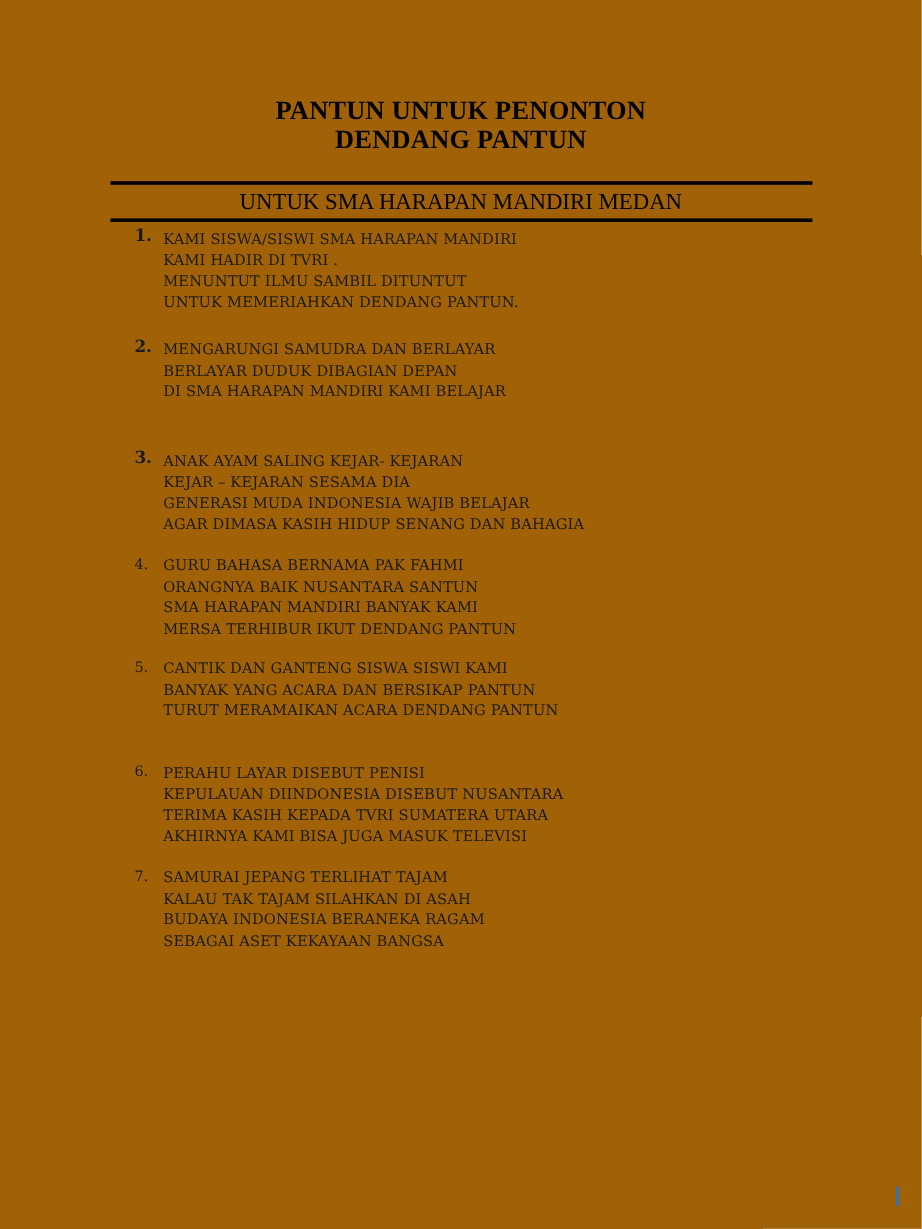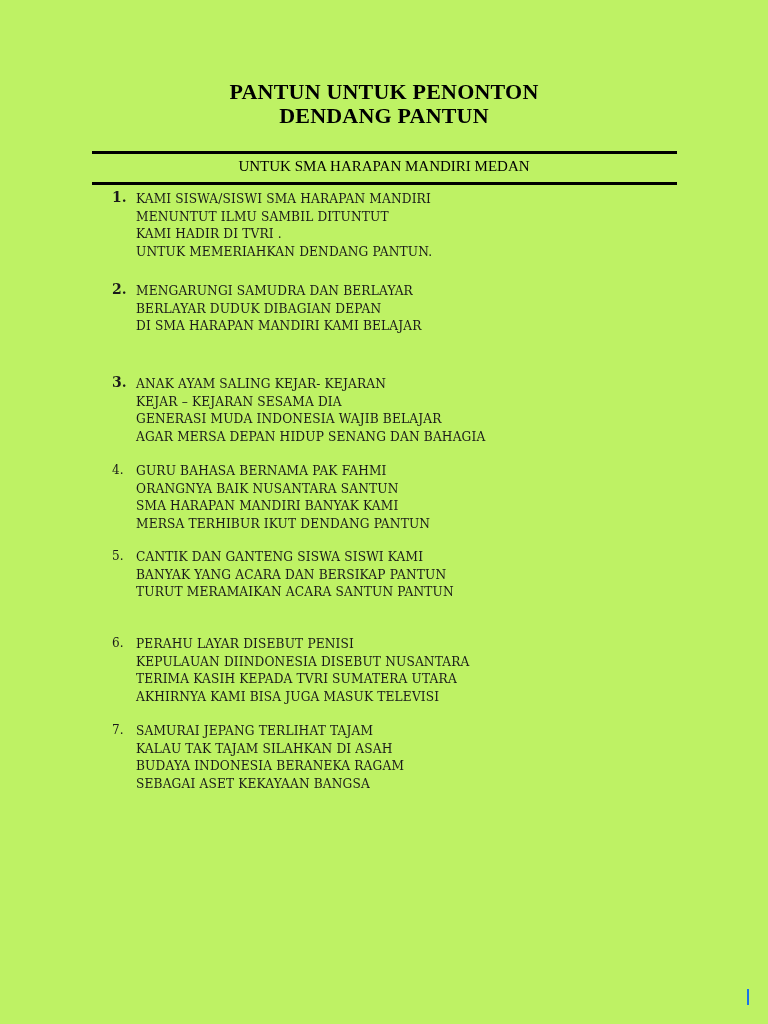--- a/index.html
+++ b/index.html
@@ -11,21 +11,21 @@
       width: 768px;
       height: 1024px;
       position: relative;
       overflow: hidden;
       color: #111111;
     }
     .page {
       position: absolute;
       left: 0; top: 0;
       width: 768px; height: 1024px;
-      background: #bef264;
+      background: #a16207;
     }
     .title {
       position: absolute;
       left: 0; width: 768px;
       text-align: center;
       font-family: "Liberation Serif", "DejaVu Serif", serif;
       font-weight: bold;
       font-size: 22px;
       color: #000;
       letter-spacing: 0.2px;
@@ -40,21 +40,21 @@
       background: #000;
     }
     .rule.r1 { top: 151px; }
     .rule.r2 { top: 182px; }
     .subtitle {
       position: absolute;
       top: 158px;
       left: 0; width: 768px;
       text-align: center;
       font-family: "Liberation Serif", "DejaVu Serif", serif;
-      font-size: 15px;
+      font-size: 19px;
       color: #000;
     }
     .stanza {
       position: absolute;
       left: 112px;
       font-family: "DejaVu Serif", "Liberation Serif", serif;
       font-size: 12.2px;
       color: #1a1a1a;
     }
     .stanza .num {
@@ -98,61 +98,61 @@
   <div class="title t2">DENDANG PANTUN</div>
 
   <div class="rule r1"></div>
   <div class="subtitle">UNTUK SMA HARAPAN MANDIRI MEDAN</div>
   <div class="rule r2"></div>
 
   <div class="stanza" style="top:191px;">
     <span class="num big">1.</span>
     <div class="lines">
       <div class="line">KAMI SISWA/SISWI SMA HARAPAN MANDIRI</div>
+      <div class="line">KAMI HADIR DI TVRI .</div>
       <div class="line">MENUNTUT ILMU SAMBIL DITUNTUT</div>
-      <div class="line">KAMI HADIR DI TVRI .</div>
       <div class="line">UNTUK MEMERIAHKAN DENDANG PANTUN.</div>
     </div>
   </div>
 
   <div class="stanza" style="top:283px;">
     <span class="num big">2.</span>
     <div class="lines">
       <div class="line">MENGARUNGI SAMUDRA DAN BERLAYAR</div>
       <div class="line">BERLAYAR DUDUK DIBAGIAN DEPAN</div>
       <div class="line">DI SMA HARAPAN MANDIRI KAMI BELAJAR</div>
     </div>
   </div>
 
   <div class="stanza" style="top:376px;">
     <span class="num big">3.</span>
     <div class="lines">
       <div class="line">ANAK AYAM SALING KEJAR- KEJARAN</div>
       <div class="line">KEJAR – KEJARAN SESAMA DIA</div>
       <div class="line">GENERASI MUDA INDONESIA WAJIB BELAJAR</div>
-      <div class="line">AGAR MERSA DEPAN HIDUP SENANG DAN BAHAGIA</div>
+      <div class="line">AGAR DIMASA KASIH HIDUP SENANG DAN BAHAGIA</div>
     </div>
   </div>
 
   <div class="stanza" style="top:463px;">
     <span class="num">4.</span>
     <div class="lines">
       <div class="line">GURU BAHASA BERNAMA PAK FAHMI</div>
       <div class="line">ORANGNYA BAIK NUSANTARA SANTUN</div>
       <div class="line">SMA HARAPAN MANDIRI BANYAK KAMI</div>
       <div class="line">MERSA TERHIBUR IKUT DENDANG PANTUN</div>
     </div>
   </div>
 
   <div class="stanza" style="top:549px;">
     <span class="num">5.</span>
     <div class="lines">
       <div class="line">CANTIK DAN GANTENG SISWA SISWI KAMI</div>
       <div class="line">BANYAK YANG ACARA DAN BERSIKAP PANTUN</div>
-      <div class="line">TURUT MERAMAIKAN ACARA SANTUN PANTUN</div>
+      <div class="line">TURUT MERAMAIKAN ACARA DENDANG PANTUN</div>
     </div>
   </div>
 
   <div class="stanza" style="top:636px;">
     <span class="num">6.</span>
     <div class="lines">
       <div class="line">PERAHU LAYAR DISEBUT PENISI</div>
       <div class="line">KEPULAUAN DIINDONESIA DISEBUT NUSANTARA</div>
       <div class="line">TERIMA KASIH KEPADA TVRI SUMATERA UTARA</div>
       <div class="line">AKHIRNYA KAMI BISA JUGA MASUK TELEVISI</div>

